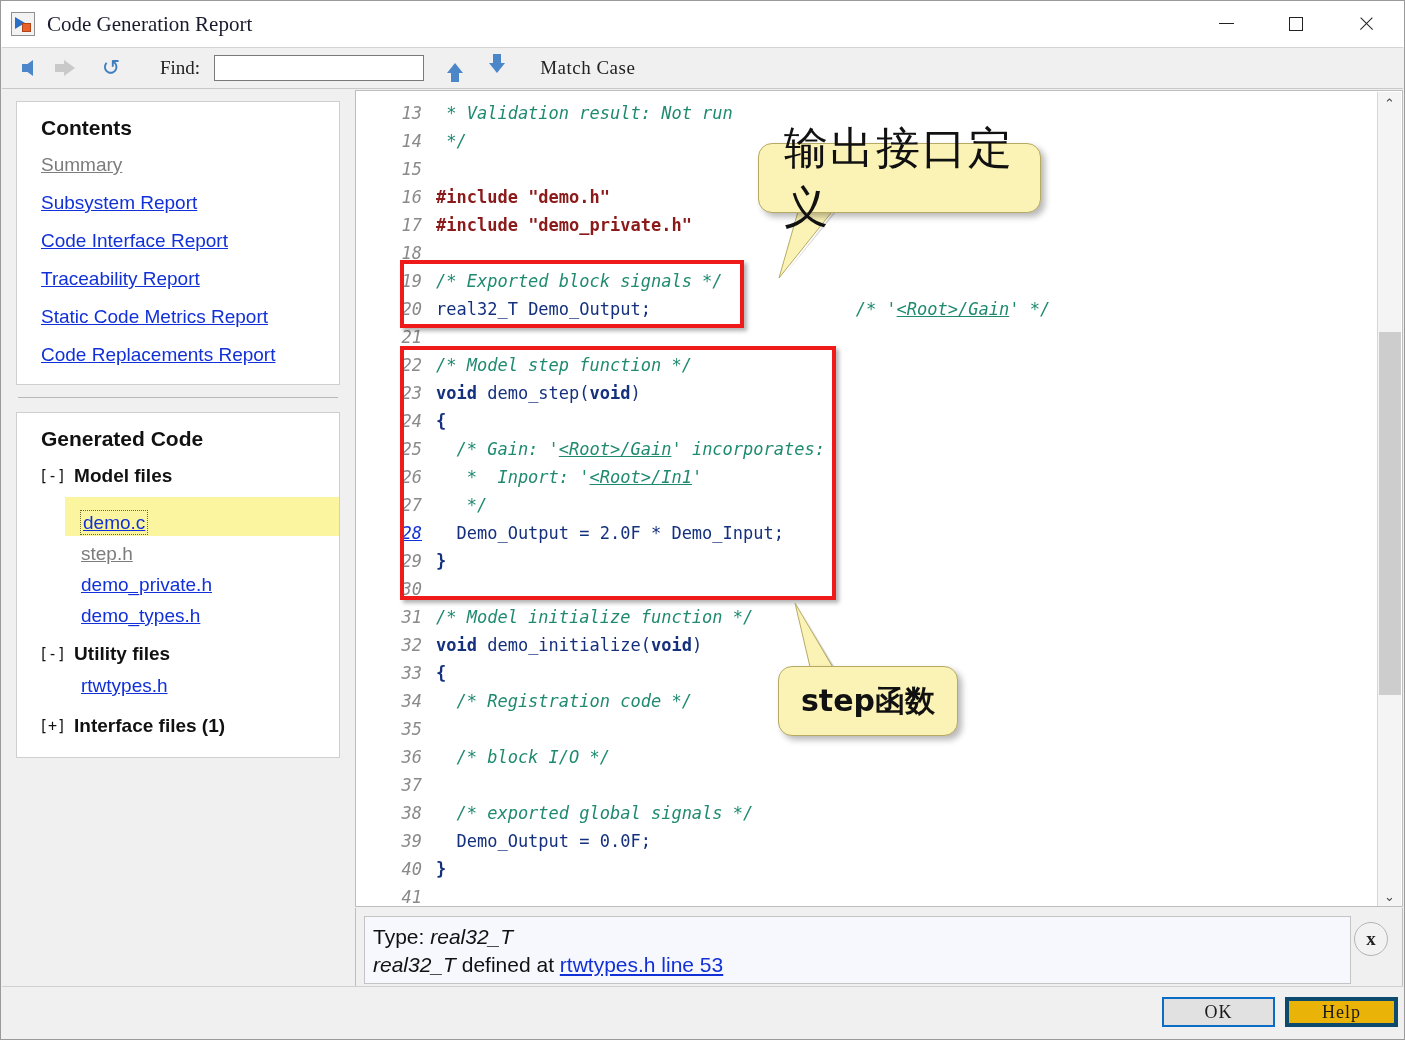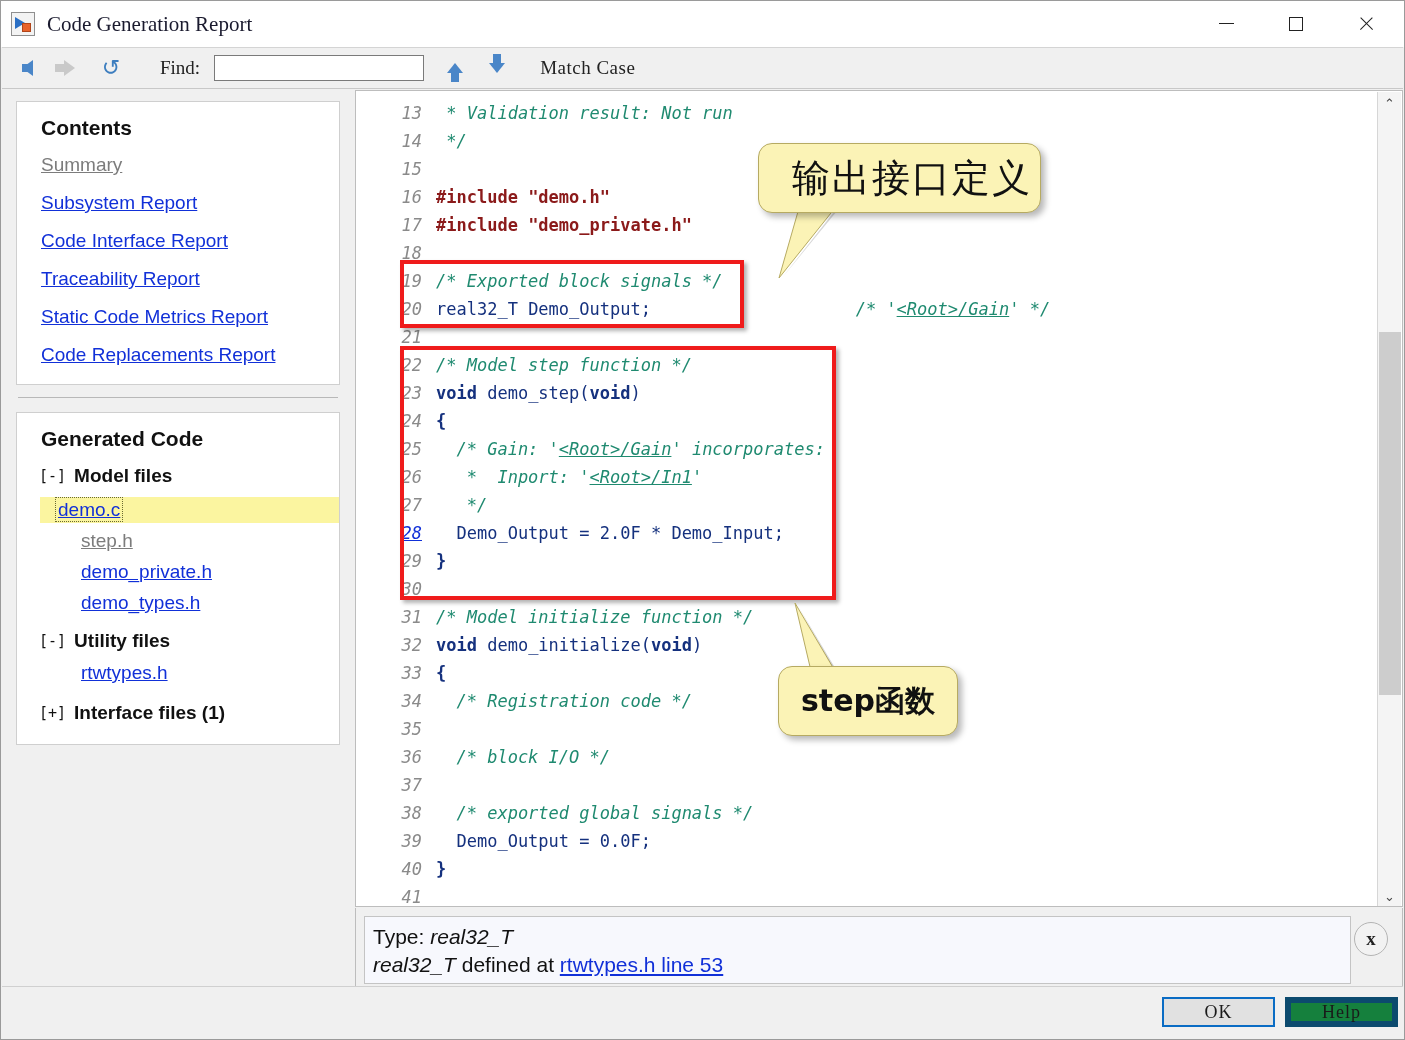--- a/index.html
+++ b/index.html
@@ -165,22 +165,22 @@
     color: #111; font-weight: normal; margin-right: 8px;
   }
   .tree-file {
     padding-left: 64px; margin-bottom: 9px;
   }
   .tree-file a {
     font-size: 19px; color: #1130d8; text-decoration: underline; cursor: pointer;
   }
   .tree-file a.visited { color: #7c7c7c; }
   .tree-file.selected {
-    background: #fbf5a0; margin-left: 23px; padding-left: 16px;
-    padding-top: 2px; padding-bottom: 2px; margin-bottom: 7px;
+    background: #fbf5a0; margin-left: 48px; padding-left: 16px;
+    padding-top: 15px; padding-bottom: 2px; margin-bottom: 7px;
   }
   .tree-file.selected a {
     outline: 1px dotted #6a6a30; padding: 1px 2px;
   }
 
   
   #codepane {
     position: absolute; left: 354px; top: 89px;
     width: 1048px; height: 817px;
     background: #ffffff;
@@ -222,21 +222,21 @@
     border: 1px solid #b6aa62;
     border-radius: 14px;
     box-shadow: 4px 4px 6px rgba(0,0,0,0.28);
     display: flex; align-items: center; justify-content: center;
   }
   .callout span {
     font-family: "DejaVu Sans", sans-serif;
     color: #111;
   }
   #callout-1 { left: 757px; top: 142px; width: 283px; height: 70px; }
-  #callout-1 span { font-size: 38px; letter-spacing: 2px; margin-left: 25px; }
+  #callout-1 span { font-size: 44px; letter-spacing: 2px; margin-left: 25px; }
   #callout-2 { left: 777px; top: 665px; width: 180px; height: 70px; }
   #callout-2 span { font-size: 30px; font-weight: bold; }
   .tail { position: absolute; pointer-events: none; }
   #tail-1 { left: 772px; top: 205px; width: 70px; height: 75px; }
   #tail-2 { left: 790px; top: 600px; width: 70px; height: 75px; }
 
   
   #vscroll {
     position: absolute; right: 1px; top: 1px; width: 24px; height: 815px;
     background: #f4f4f4; border-left: 1px solid #d6d6d6;
@@ -278,21 +278,21 @@
     font-size: 19px; color: #222; cursor: pointer;
   }
 
   
   #buttonbar {
     position: absolute; left: 1px; bottom: 1px; width: 1401px; height: 52px;
     background: #f0f0f0; border-top: 1px solid #d0d0d0;
   }
   .dlgbtn {
     position: absolute; top: 10px; height: 30px; width: 113px;
-    background: #15803d; border: 6px solid #0c4a6e;
+    background: #eab308; border: 4px solid #0c4a6e;
     display: flex; align-items: center; justify-content: center;
     font-family: "Liberation Serif", serif; font-size: 18px; color: #1a1a1a;
     cursor: pointer; letter-spacing: 1px;
   }
   #btn-ok { right: 128px; border: 2px solid #0a6cc4; background: #e1e1e1; }
   #btn-help { right: 5px; }
 </style>
 </head>
 <body>
 

